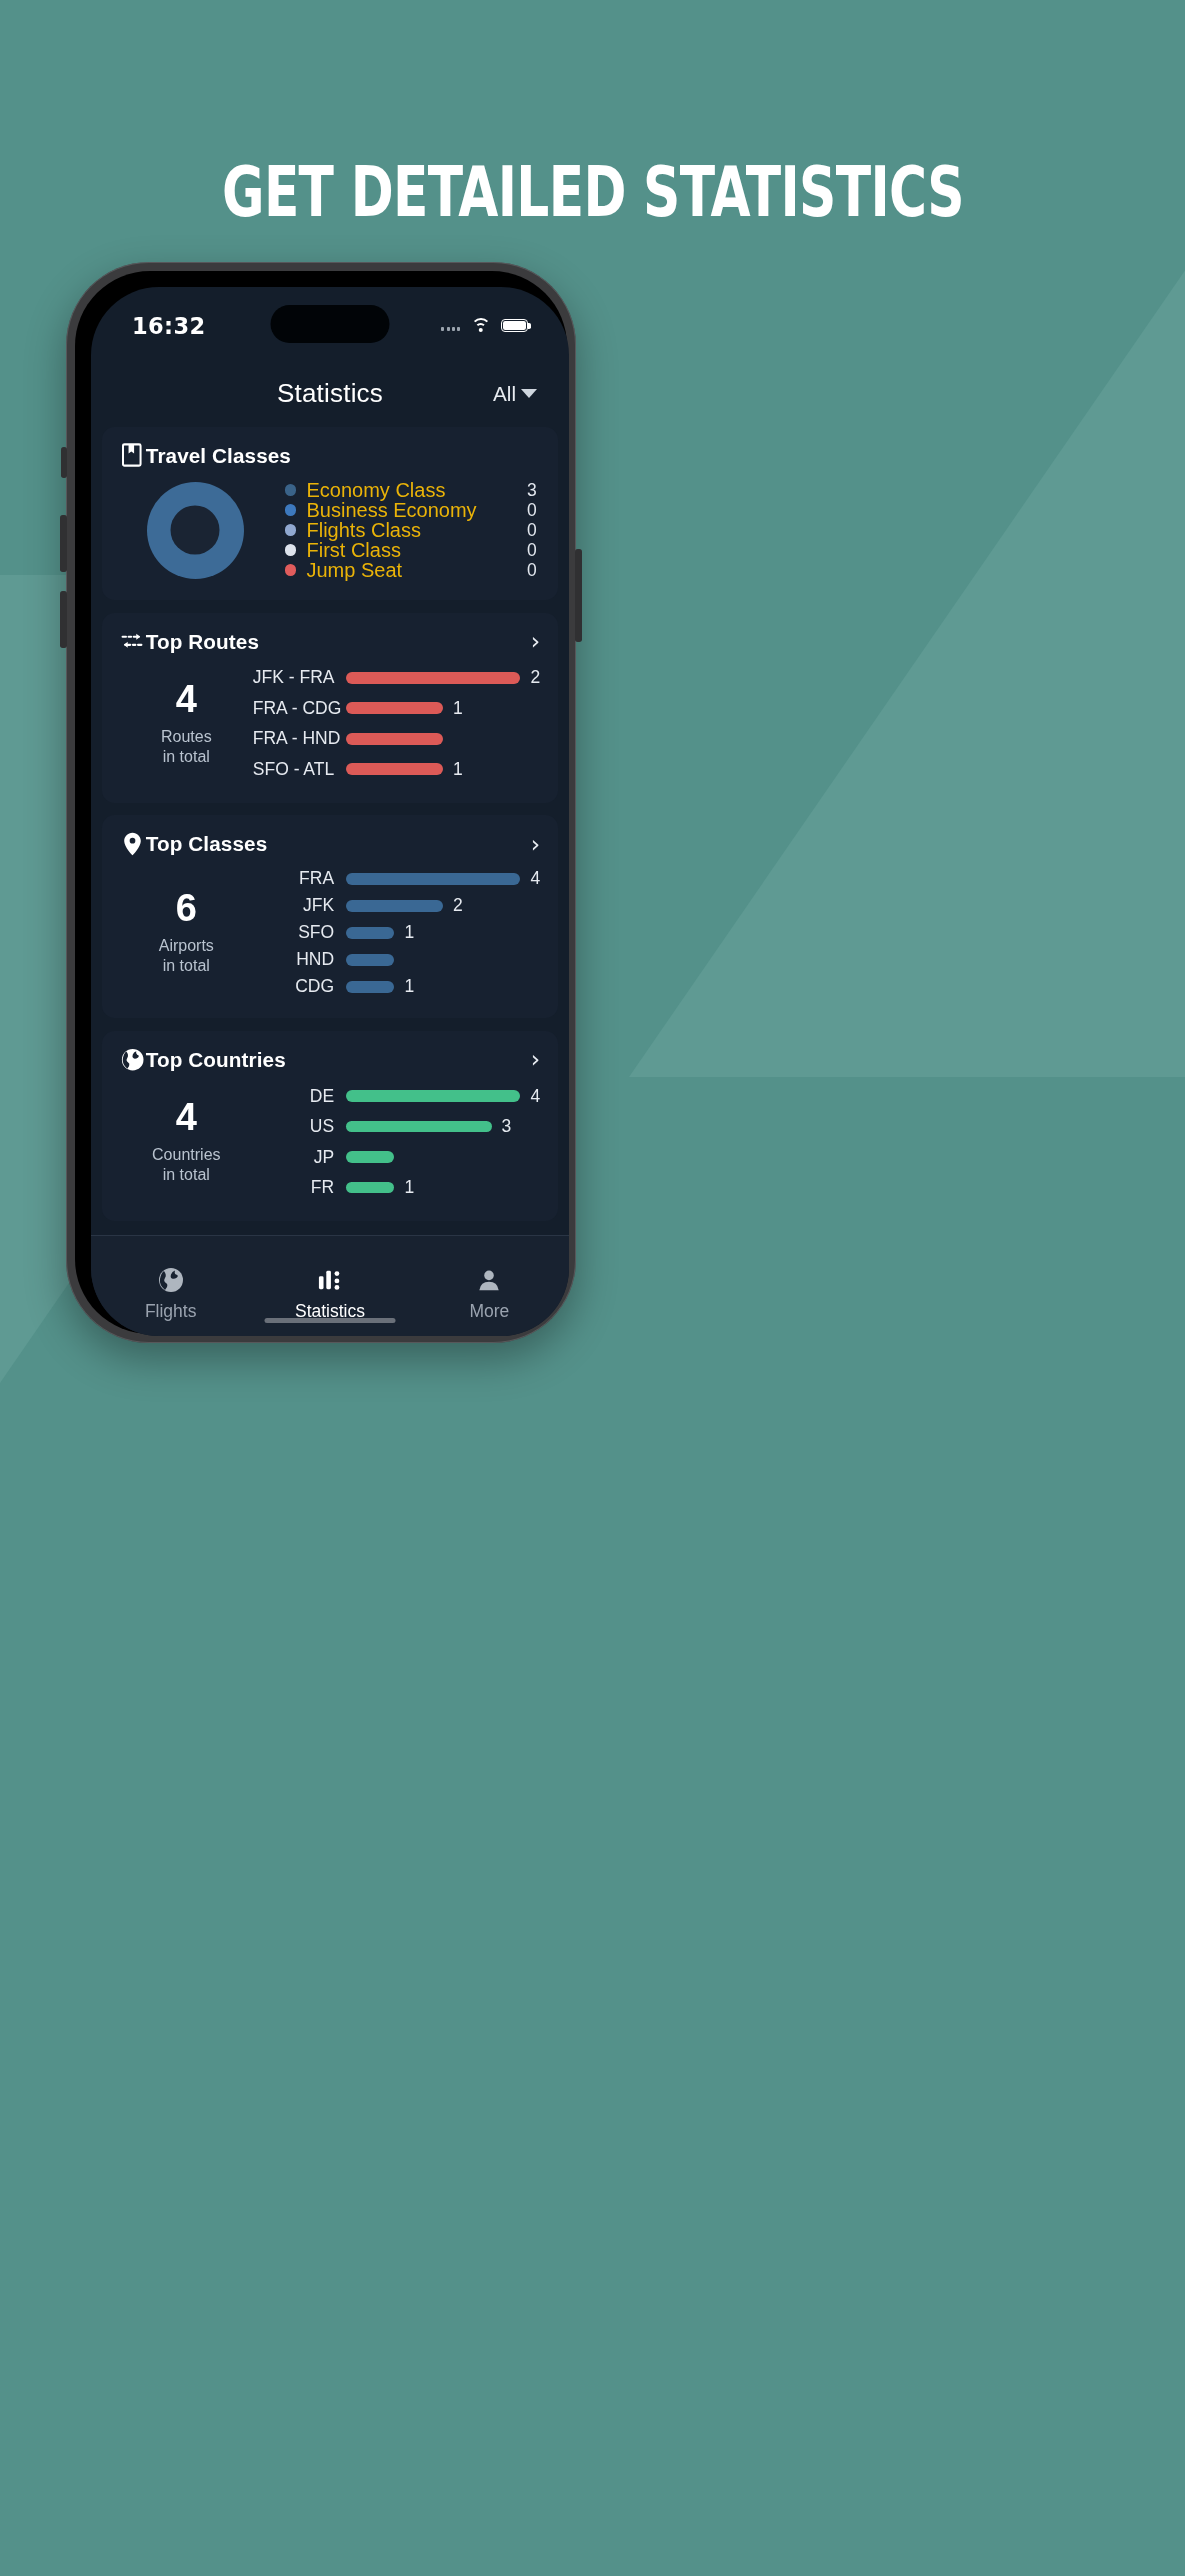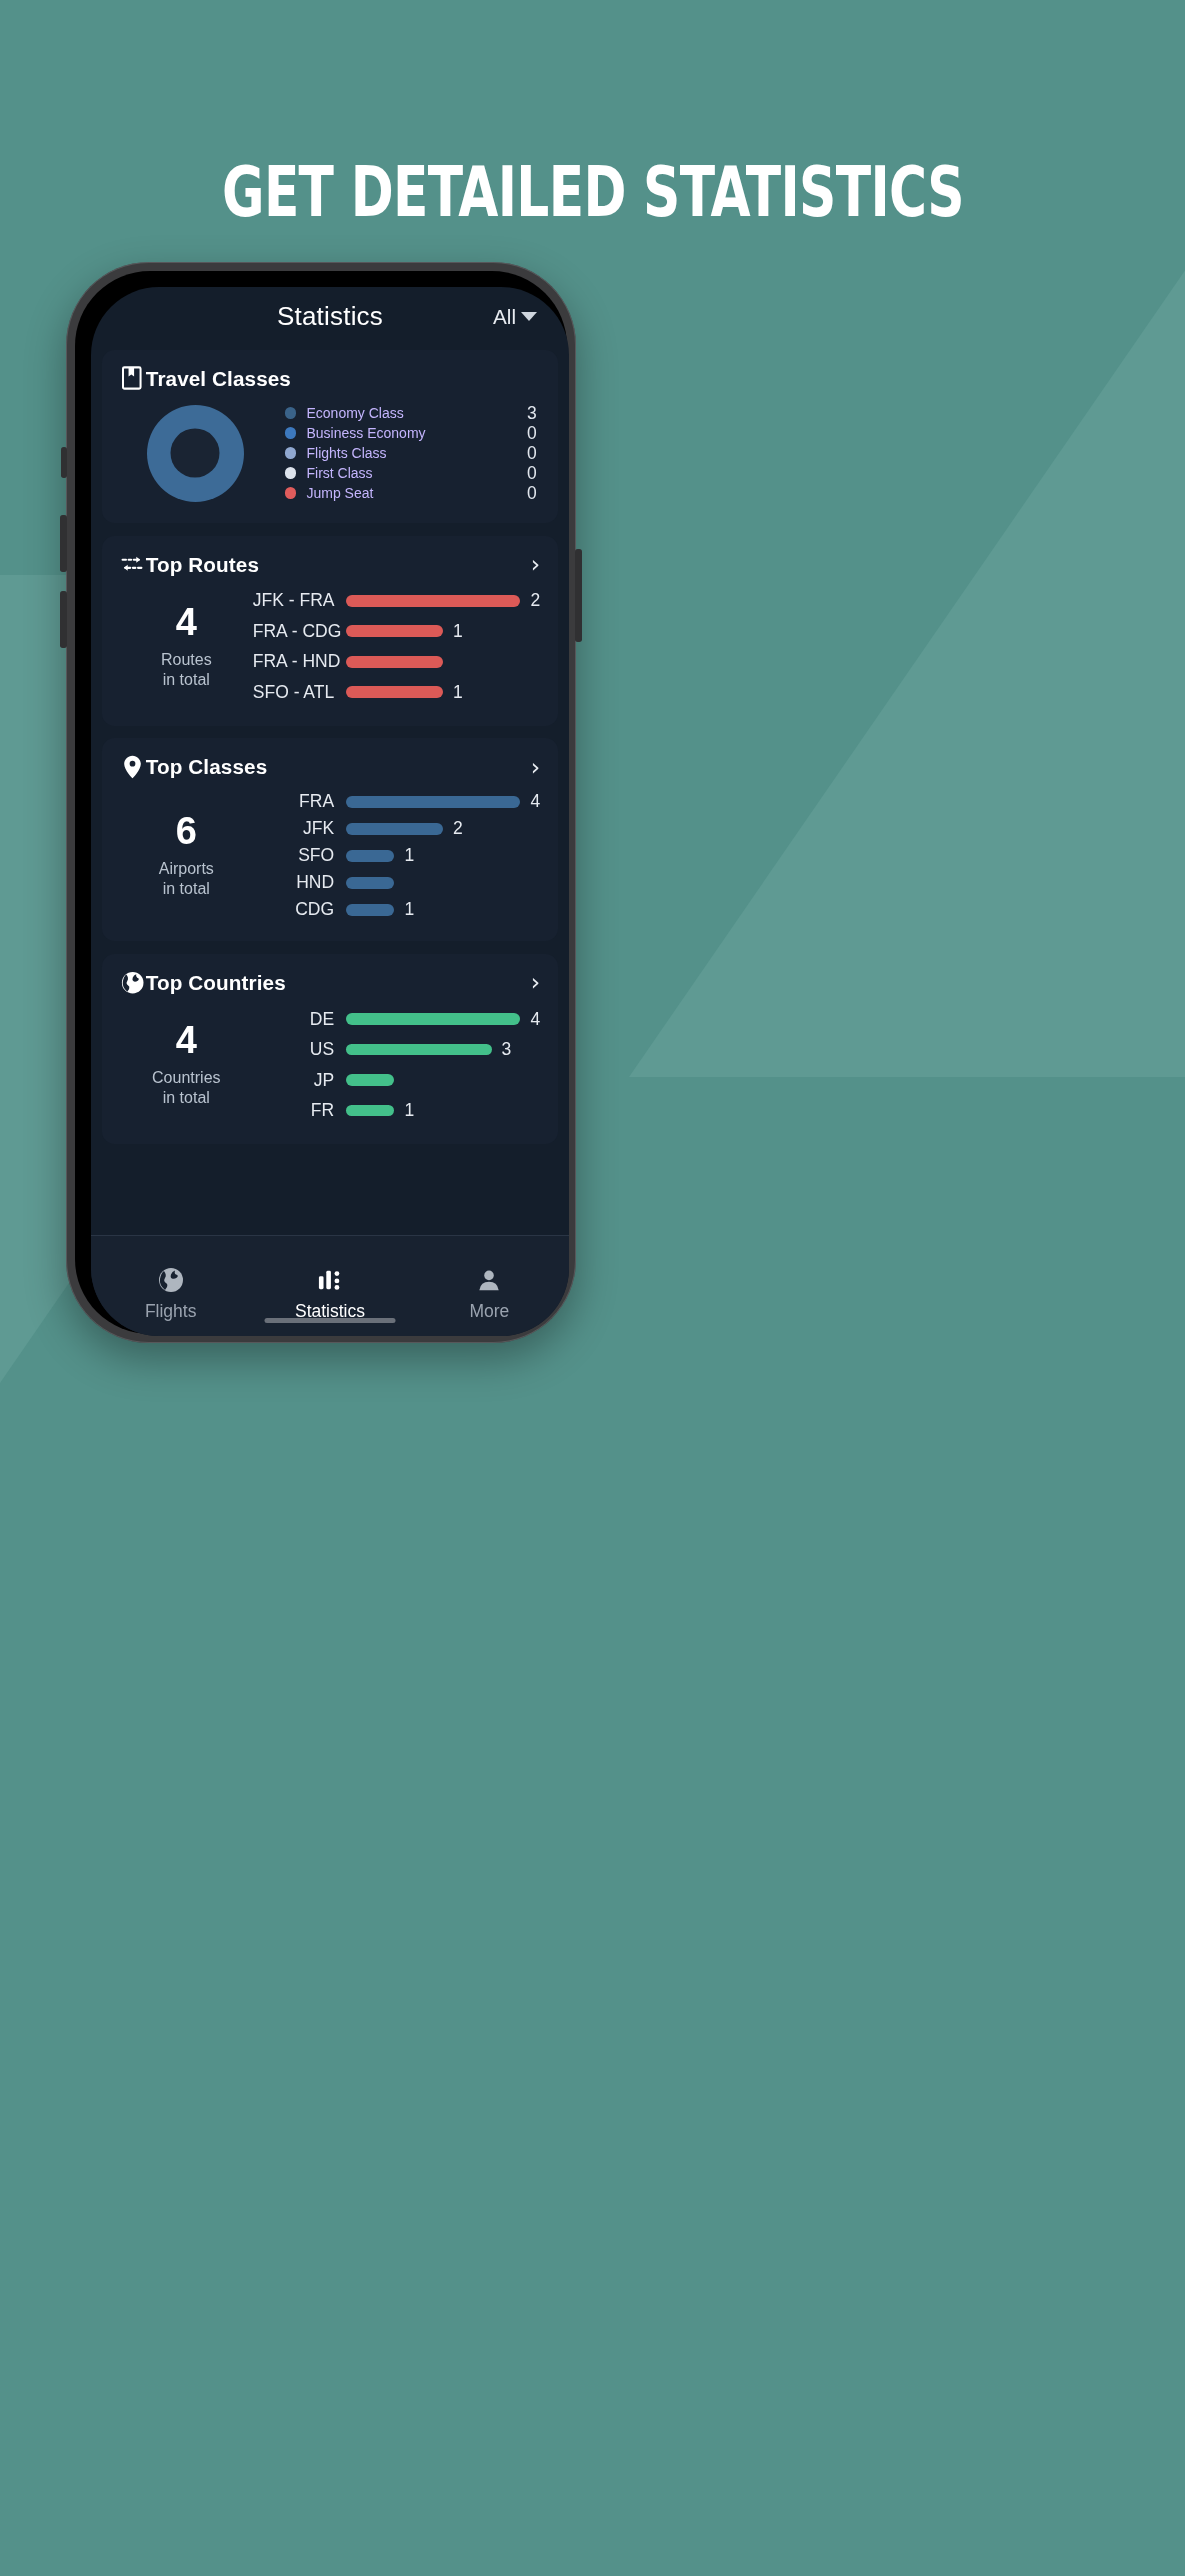--- a/index.html
+++ b/index.html
@@ -150,21 +150,21 @@
   
   .tc-body{ display:flex; align-items:center; padding:12.6px 0 1.8px 0; }
   .donut{ width:97px; height:97px; border-radius:50%;
           background:#3d6b97; margin-left:27px; position:relative; }
   .donut::after{ content:""; position:absolute; left:50%; top:50%;
                  transform:translate(-50%,-50%);
                  width:49px; height:49px; border-radius:50%; background:#1a2433; }
   .legend{ margin-left:41px; flex:1; }
   .legend-row{ display:flex; align-items:center; height:20px; }
   .dot{ width:11.7px; height:11.7px; border-radius:50%; margin-right:10px; flex:none; }
-  .legend-lbl{ color:#c4b5fd; font-size:14px; }
+  .legend-lbl{ color:#eab308; font-size:20px; }
   .legend-val{ margin-left:auto; color:#e2e7ee; font-size:17.5px; padding-right:3.6px; }
 
   
   .stat-body{ display:flex; align-items:center; padding-top:9px; }
   .total{ width:133px; text-align:center; flex:none; }
   .total .num{ color:#fff; font-size:38px; font-weight:700; line-height:1.05; }
   .total .cap{ color:#b9c3cf; font-size:16px; line-height:1.28; margin-top:7.2px; }
   .bars{ flex:1; }
   .bar-row{ display:flex; align-items:center; }
   .bar-lbl{ width:93px; text-align:right; color:#e6eaf0; font-size:17.5px;
@@ -201,20 +201,40 @@
 <div class="phone">
   <div class="phone-outer">
     <div class="btn-side btn-silent"></div>
     <div class="btn-side btn-volup"></div>
     <div class="btn-side btn-voldn"></div>
     <div class="btn-side btn-power"></div>
 
     <div class="phone-inner">
       <div class="screen">
 
+        <div class="statusbar">
+          <div class="clock">16:32</div>
+          <div class="notch"></div>
+          <div class="status-right">
+            <div class="signal">
+              <i></i>
+                <i></i>
+                <i></i>
+                <i></i>
+            </div>
+            <div class="wifi">
+                <b></b>
+                <b></b>
+                <b></b>
+              </div>
+            <div class="battery">
+                <i></i>
+              </div>
+          </div>
+        </div>
 
         <div class="navbar">
           <div class="nav-title">Statistics</div>
           <div class="nav-filter">
             <span class="lbl">All</span>
             <span class="caret"></span>
           </div>
         </div>
 
         <div class="content">

